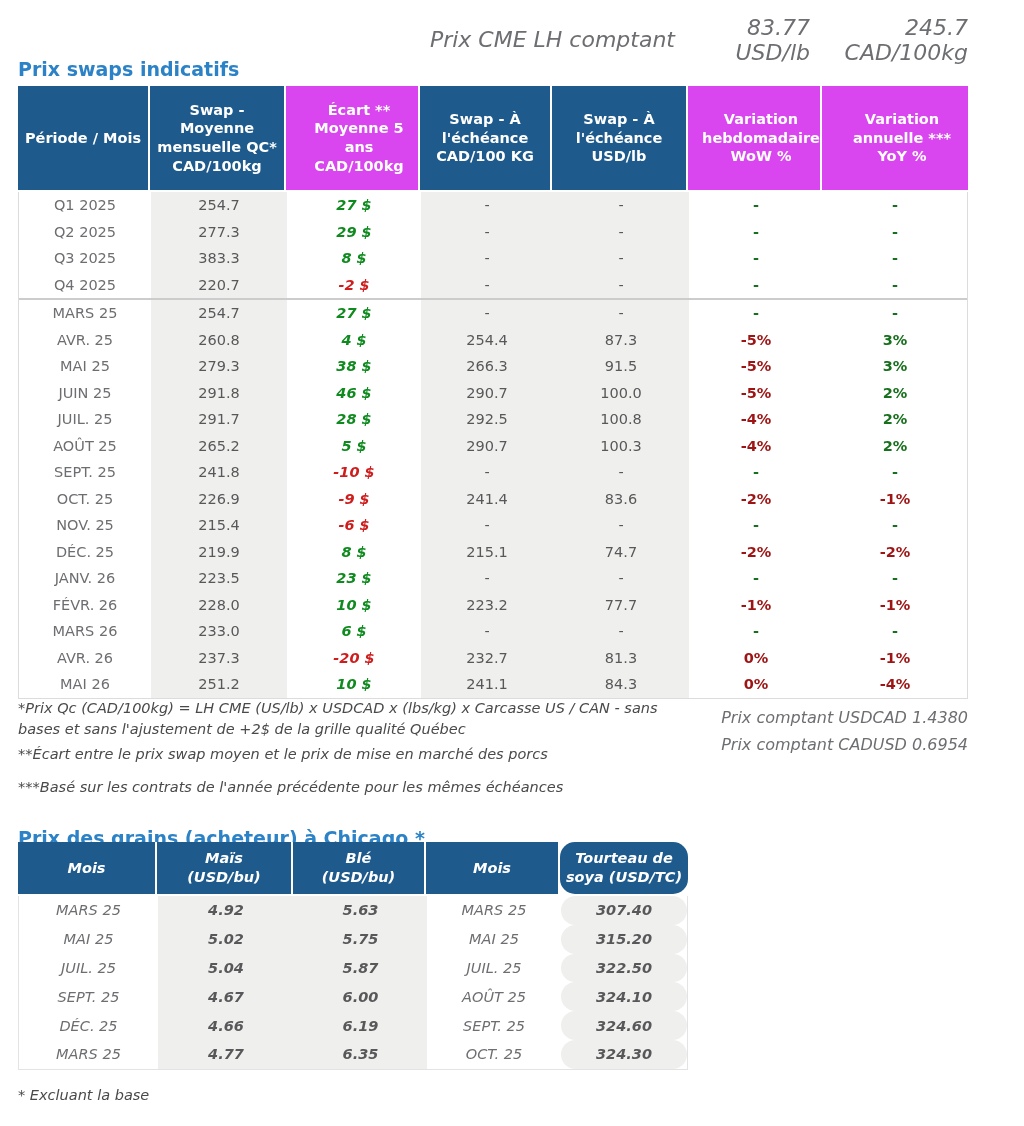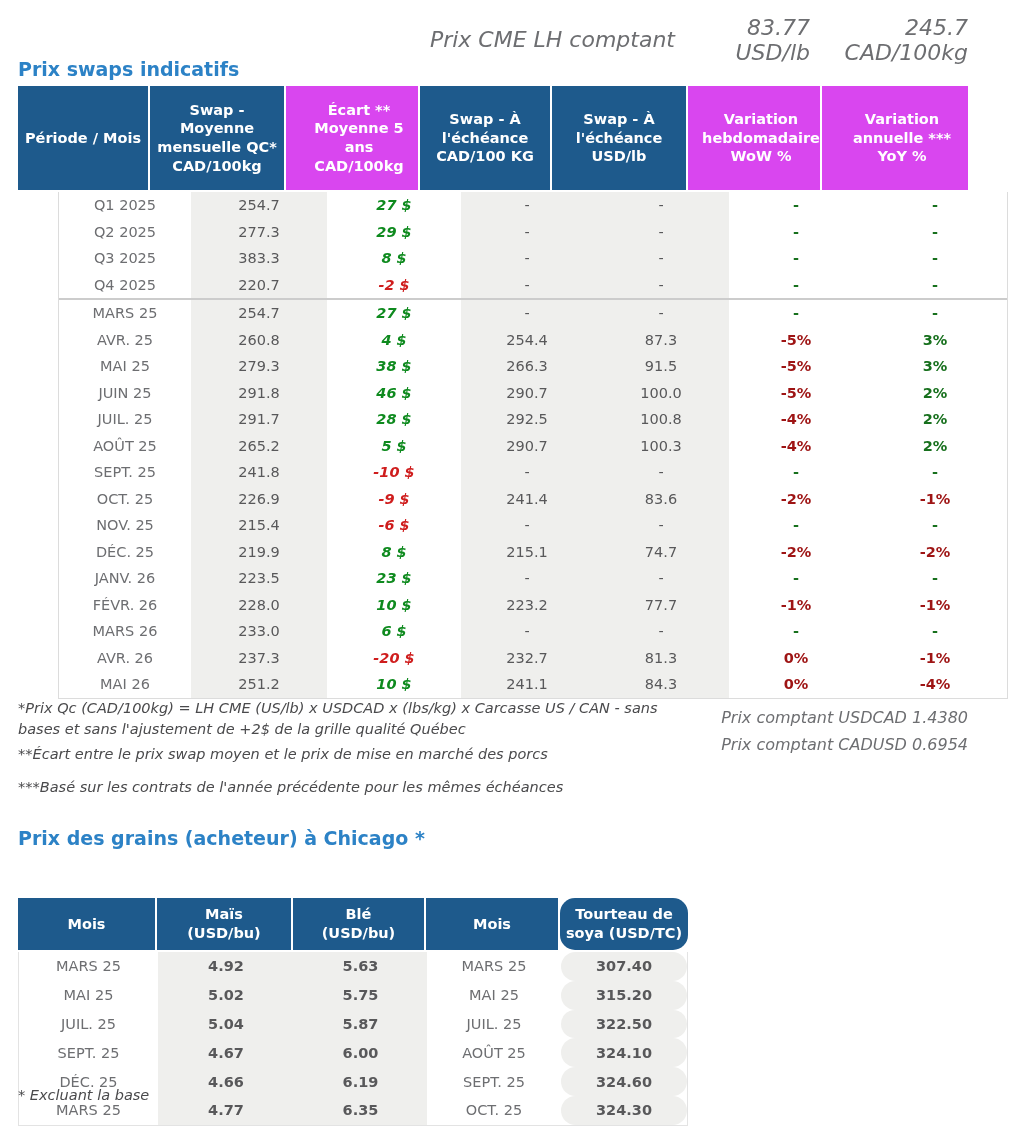--- a/index.html
+++ b/index.html
@@ -23,21 +23,21 @@
 
   
   .swaps{left:18px;top:86px;width:950px;}
   .thead{display:flex;width:950px;}
   .th{box-sizing:border-box;height:104px;display:flex;align-items:center;justify-content:center;
       text-align:center;color:#fff;font-weight:bold;font-size:14.5px;line-height:1.28;
       white-space:pre-line;border-right:2px solid #fff;padding:2px 2px;}
   .th:last-child{border-right:none;}
   .th.blue{background:#1e5a8c;}
   .th.gray{background:#d946ef;padding-left:16px;}
-  .tbody{box-sizing:border-box;width:950px;margin-top:2px;border:1px solid #dcdcdc;border-top:none;margin-left:40px;}
+  .tbody{box-sizing:border-box;width:950px;margin-top:2px;border:1px solid #dcdcdc;border-top:none;}
   .trow{display:flex;height:26.5px;}
   .trow.sep{border-top:2px solid #cccccc;}
   .cell{box-sizing:border-box;display:flex;align-items:center;justify-content:center;
         font-size:14.5px;}
   .col1{width:132px;} .col2{width:136px;} .col3{width:134px;}
   .col4{width:132px;} .col5{width:136px;} .col6{width:134px;} .col7{flex:1;}
   .bg-g{background:#efefed;}
   .c-period{color:#6d6e71;}
   .c-num{color:#58585a;font-weight:normal;}
   .c-ecart{font-weight:bold;font-style:italic;}
@@ -46,21 +46,21 @@
   .c-var{font-weight:bold;}
   .c-var.pos{color:#17701d;}
   .c-var.neg{color:#9e1414;}
   .c-var.dash{color:#17701d;}
 
   
   .fn{left:18px;width:668px;font-style:italic;color:#4a4a4c;font-size:14.5px;line-height:21px;}
   .fx{width:950px;left:18px;text-align:right;font-style:italic;color:#6d6e71;font-size:16px;height:24px;line-height:24px;}
 
   
-  .grains{left:18px;top:898px;width:670px;}
+  .grains{left:18px;top:842px;width:670px;font-style:italic;}
   .gth{box-sizing:border-box;height:52px;display:flex;align-items:center;justify-content:center;
        text-align:center;color:#fff;font-weight:bold;font-size:14.5px;line-height:1.3;
        white-space:pre-line;border-right:2px solid #fff;background:#1e5a8c;}
   .gth:last-child{border-right:none;}
   .gbody{box-sizing:border-box;width:670px;margin-top:2px;border:1px solid #e3e3e3;border-top:none;}
   .grow{display:flex;height:28.8px;}
   .gcol1{width:139px;} .gcol2{width:136px;} .gcol3{width:133px;} .gcol4{width:134px;} .gcol5{flex:1;border-radius:15px;}
   .g-month{color:#6d6e71;}
   .g-num{color:#58585a;font-weight:bold;}
 </style>

